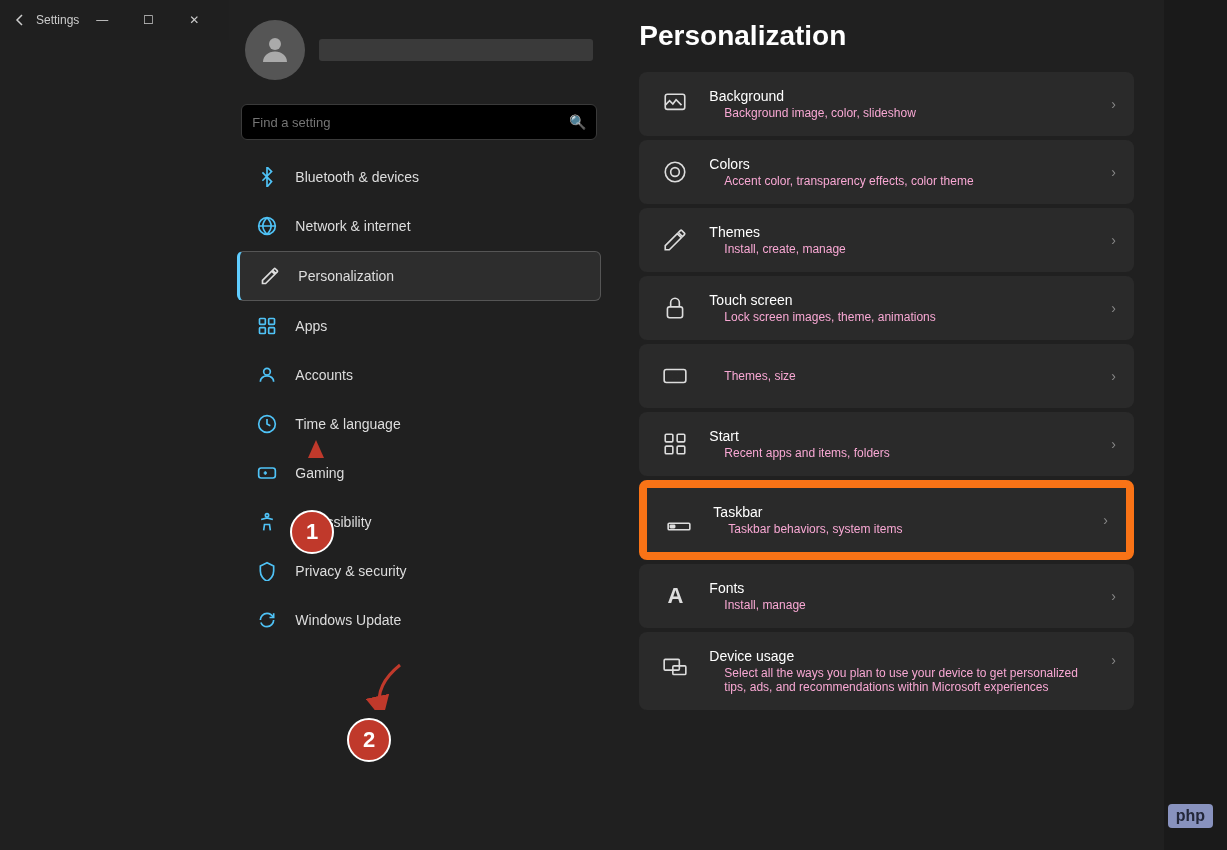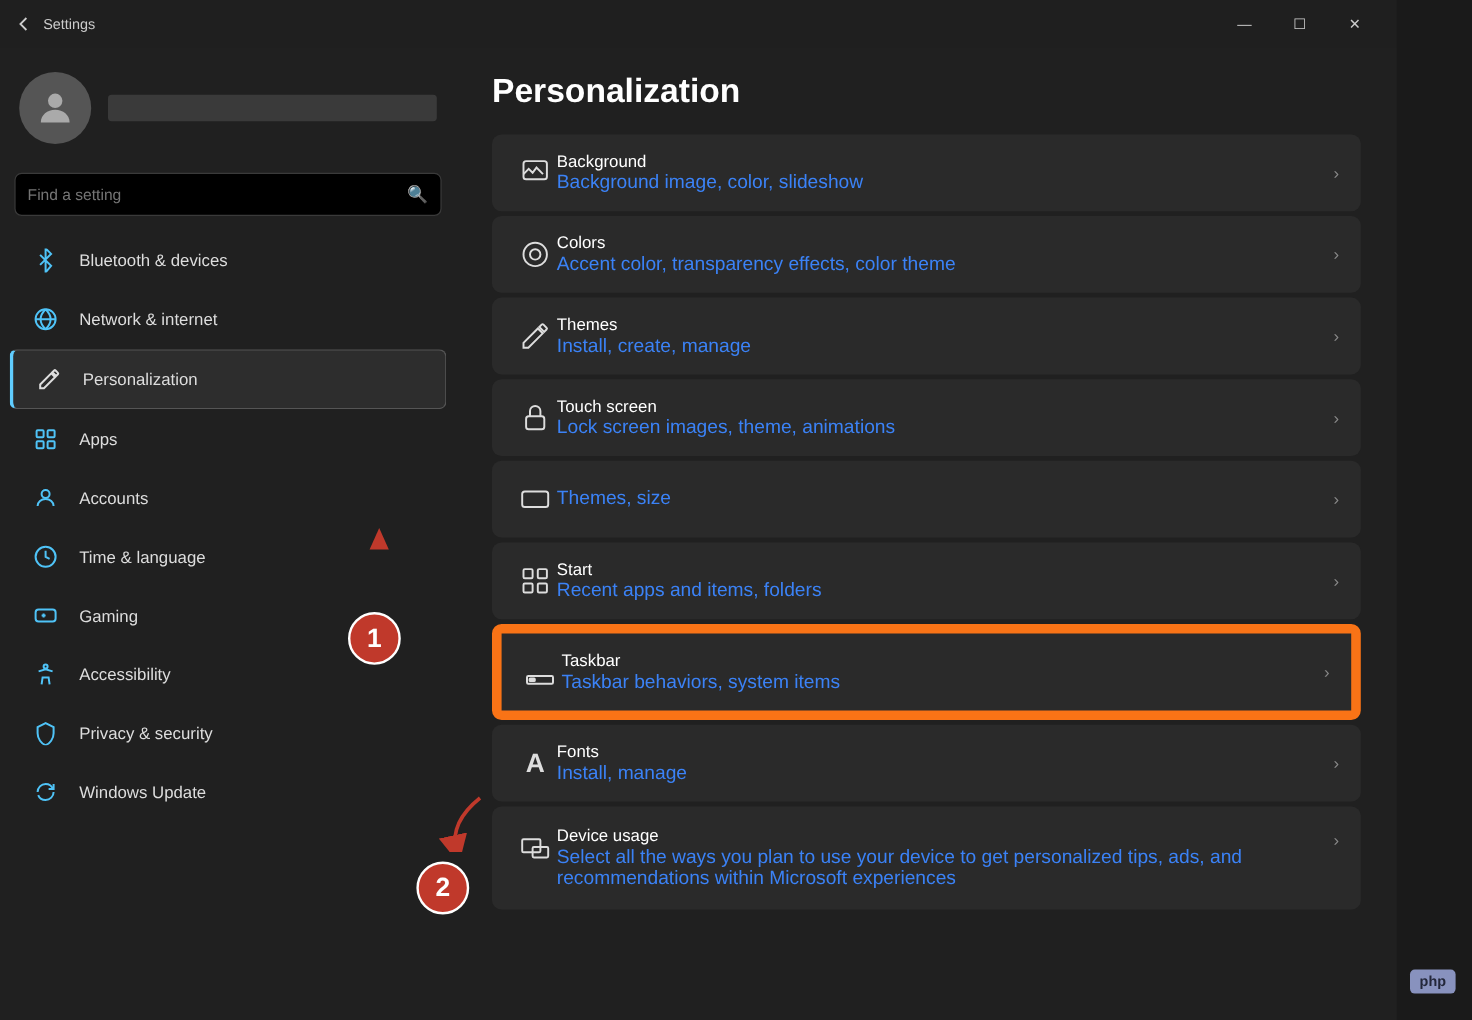--- a/index.html
+++ b/index.html
@@ -9,21 +9,21 @@
       background: #1a1a1a;
       font-family: 'Segoe UI', sans-serif;
       color: #ffffff;
       overflow: hidden;
     }
     .window {
       width: 1164px;
       height: 850px;
       background: #202020;
       display: flex;
-      flex-direction: column;
+      flex-direction: row;
     }
     .titlebar {
       height: 40px;
       background: #1f1f1f;
       display: flex;
       align-items: center;
       padding: 0 12px;
       flex-shrink: 0;
     }
     .titlebar-title {
@@ -150,20 +150,21 @@
       color: #fff;
     }
     .setting-item {
       display: flex;
       align-items: center;
       padding: 14px 18px;
       background: #2a2a2a;
       border-radius: 8px;
       margin-bottom: 4px;
       cursor: pointer;
+      gap: 16px;
     }
     .setting-item.highlighted {
       border: 8px solid #f97316;
       background: #2a2a2a;
       padding-left: 14px;
     }
     .setting-icon {
       width: 36px;
       height: 36px;
       display: flex;
@@ -174,22 +175,23 @@
       color: #ddd;
     }
     .setting-text { flex: 1; }
     .setting-name {
       font-size: 14px;
       font-weight: 500;
       color: #fff;
       margin-bottom: 2px;
     }
     .setting-desc {
-      font-size: 16px;
-      color: #3b82f6;
+      font-size: 12px;
+      color: #f9a8d4;
+      margin-left: 15px;
     }
     .setting-chevron {
       font-size: 14px;
       color: #888;
     }
     
     .annotation-1 {
       position: absolute;
       left: 290px;
       top: 510px;
@@ -240,21 +242,21 @@
       top: 660px;
       z-index: 10;
     }
     .php-badge {
       position: absolute;
       right: 14px;
       bottom: 22px;
       background: #8892be;
       border-radius: 4px;
       padding: 3px 8px;
-      font-size: 12px;
+      font-size: 16px;
       font-weight: 700;
       color: #23273a;
       z-index: 10;
     }
     .window-wrapper {
       position: relative;
       width: 1227px;
       height: 850px;
     }
   </style>

